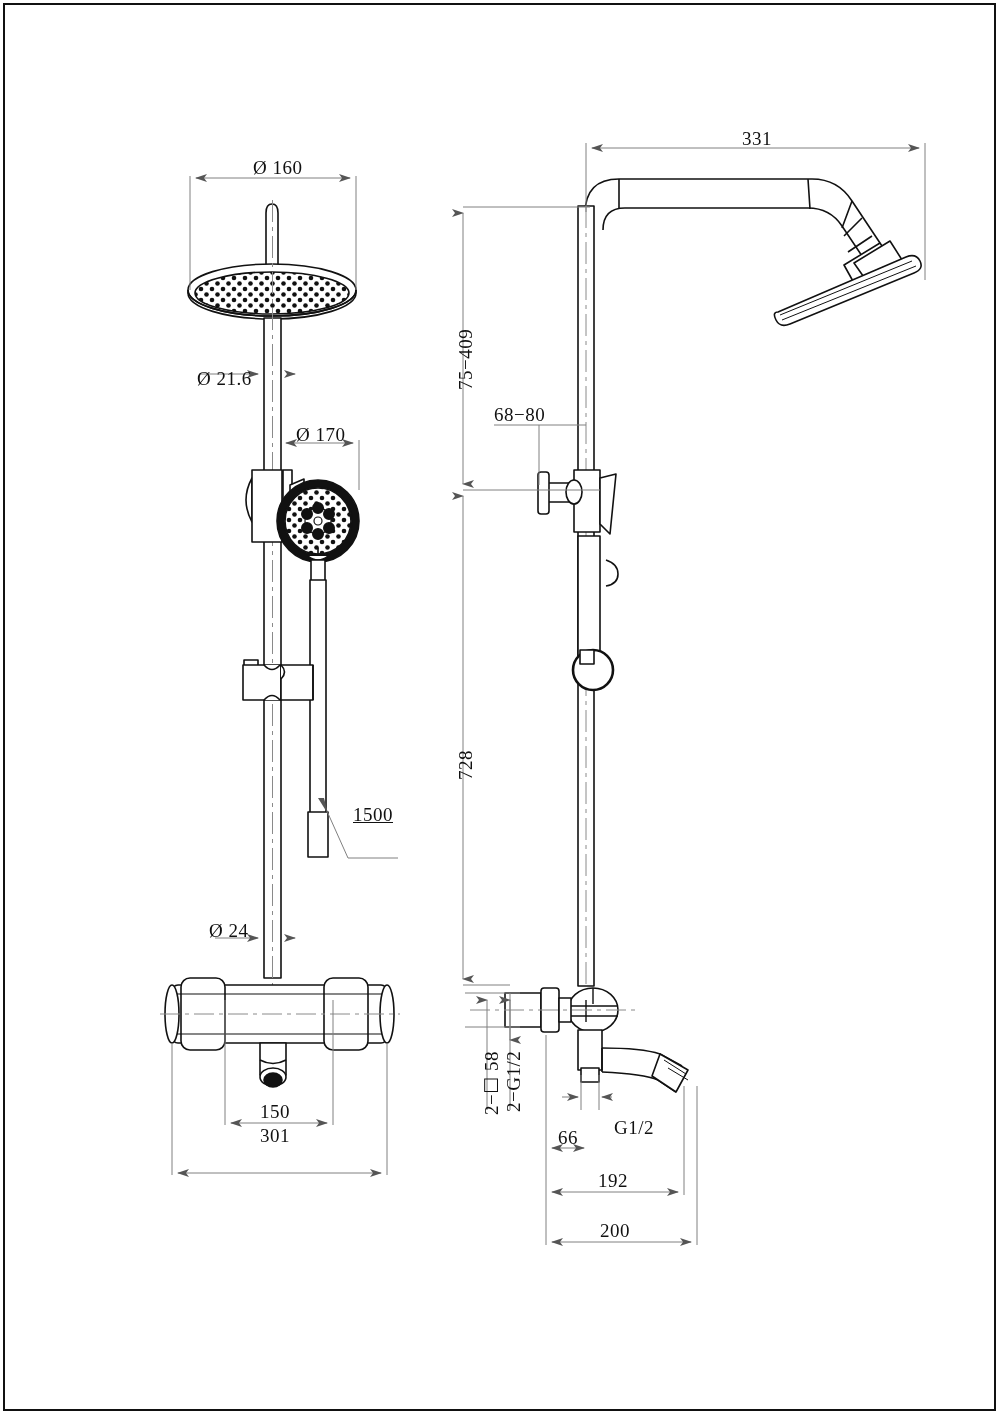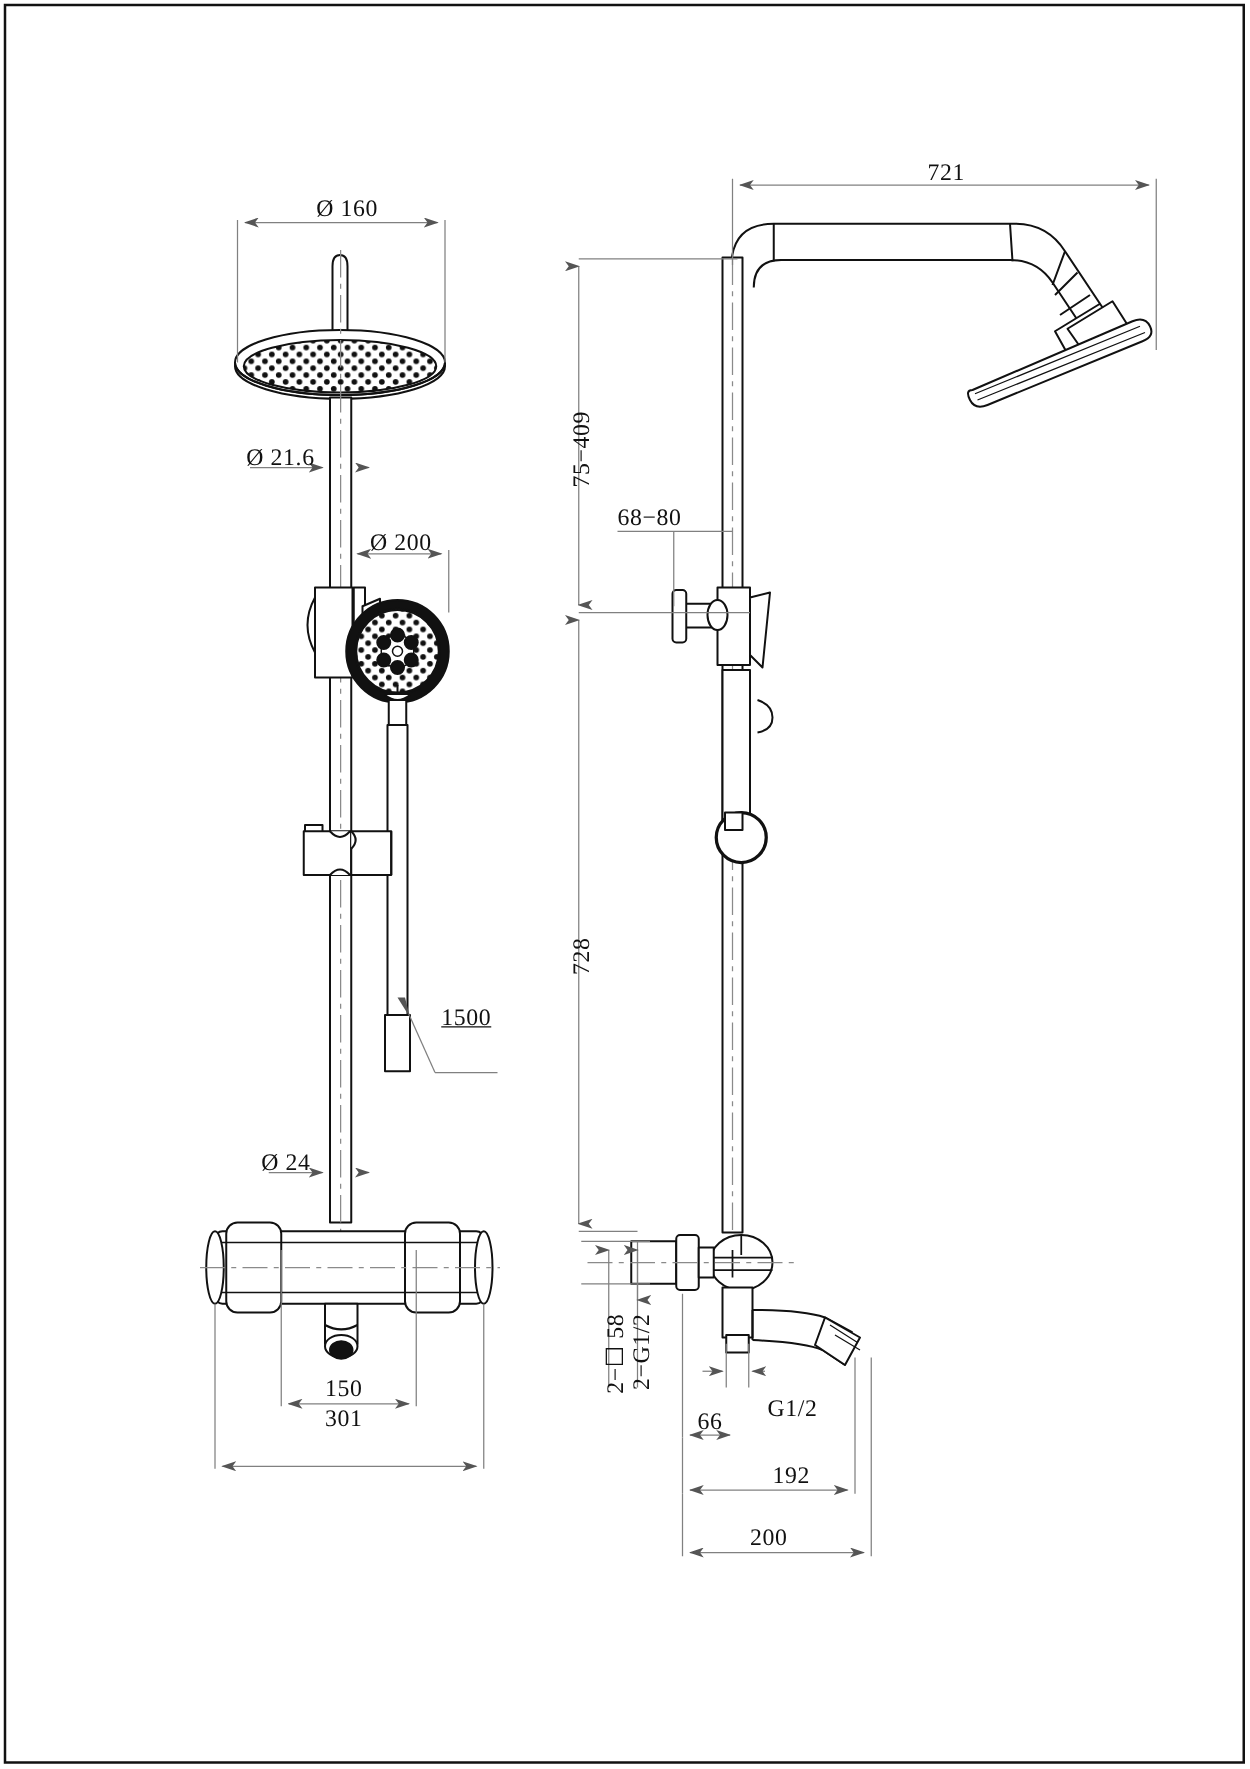--- a/index.html
+++ b/index.html
@@ -204,30 +204,30 @@
       <line x1="684" y1="1086" x2="684" y2="1195"></line>
       <line x1="552" y1="1192" x2="678" y2="1192" marker-start="url(#ahs)" marker-end="url(#ah)"></line>
 
       <line x1="546" y1="1195" x2="546" y2="1245"></line>
       <line x1="697" y1="1086" x2="697" y2="1245"></line>
       <line x1="552" y1="1242" x2="691" y2="1242" marker-start="url(#ahs)" marker-end="url(#ah)"></line>
     </g>
   </svg>
 
   <div class="dimtxt" style="left:253px;top:157px;">Ø 160</div>
-  <div class="dimtxt" style="left:197px;top:356px;text-align:center;">Ø 21.6</div>
-  <div class="dimtxt" style="left:296px;top:424px;">Ø 200</div>
+  <div class="dimtxt" style="left:197px;top:368px;text-align:center;">Ø 21.6</div>
+  <div class="dimtxt" style="left:296px;top:424px;">Ø 170</div>
   <div class="dimtxt" style="left:353px;top:804px;text-decoration:underline;">1500</div>
   <div class="dimtxt" style="left:209px;top:920px;">Ø 24</div>
   <div class="dimtxt" style="left:260px;top:1101px;">150</div>
   <div class="dimtxt" style="left:260px;top:1125px;">301</div>
 
-  <div class="dimtxt" style="left:742px;top:128px;">721</div>
+  <div class="dimtxt" style="left:742px;top:128px;">331</div>
   <div class="dimtxt rot" style="left:455px;top:390px;">75−409</div>
   <div class="dimtxt" style="left:494px;top:404px;text-align:center;">68−80</div>
   <div class="dimtxt rot" style="left:455px;top:780px;">728</div>
   <div class="dimtxt rot" style="left:480px;top:1115px;">2−☐ 58</div>
   <div class="dimtxt rot" style="left:503px;top:1112px;">2−G1/2</div>
   <div class="dimtxt" style="left:614px;top:1117px;">G1/2</div>
   <div class="dimtxt" style="left:558px;top:1127px;">66</div>
-  <div class="dimtxt" style="left:598px;top:1170px;margin-left:20px;">192</div>
+  <div class="dimtxt" style="left:598px;top:1170px;">192</div>
   <div class="dimtxt" style="left:600px;top:1220px;">200</div>
 </div>
 
 </body></html>

